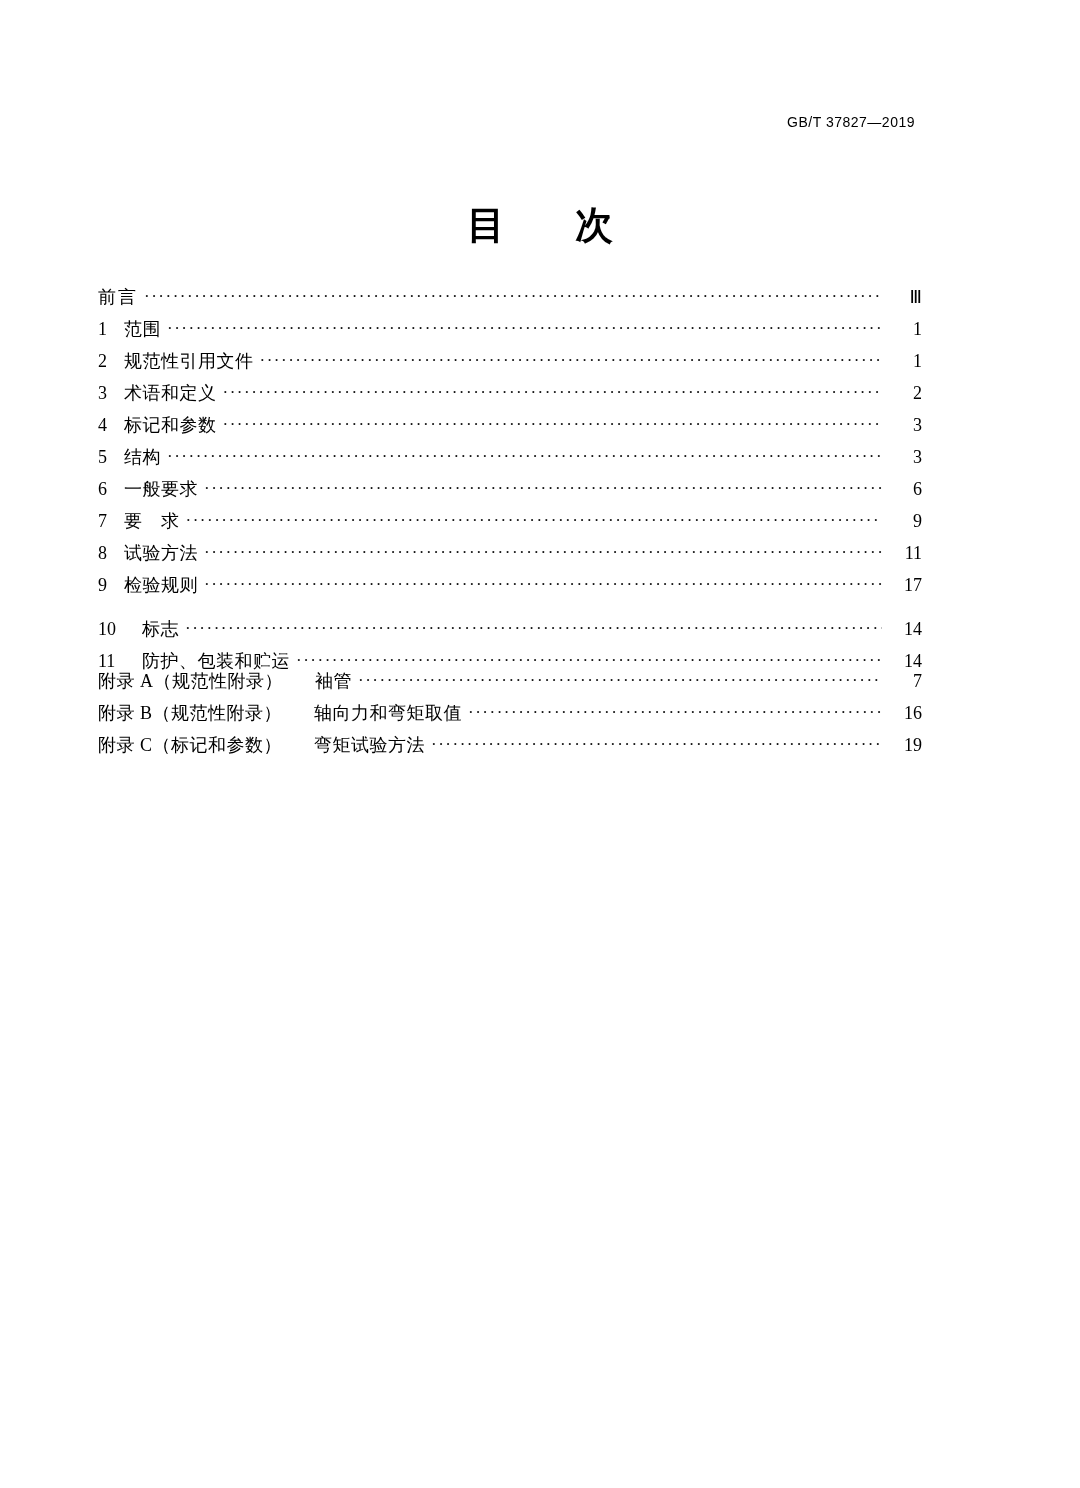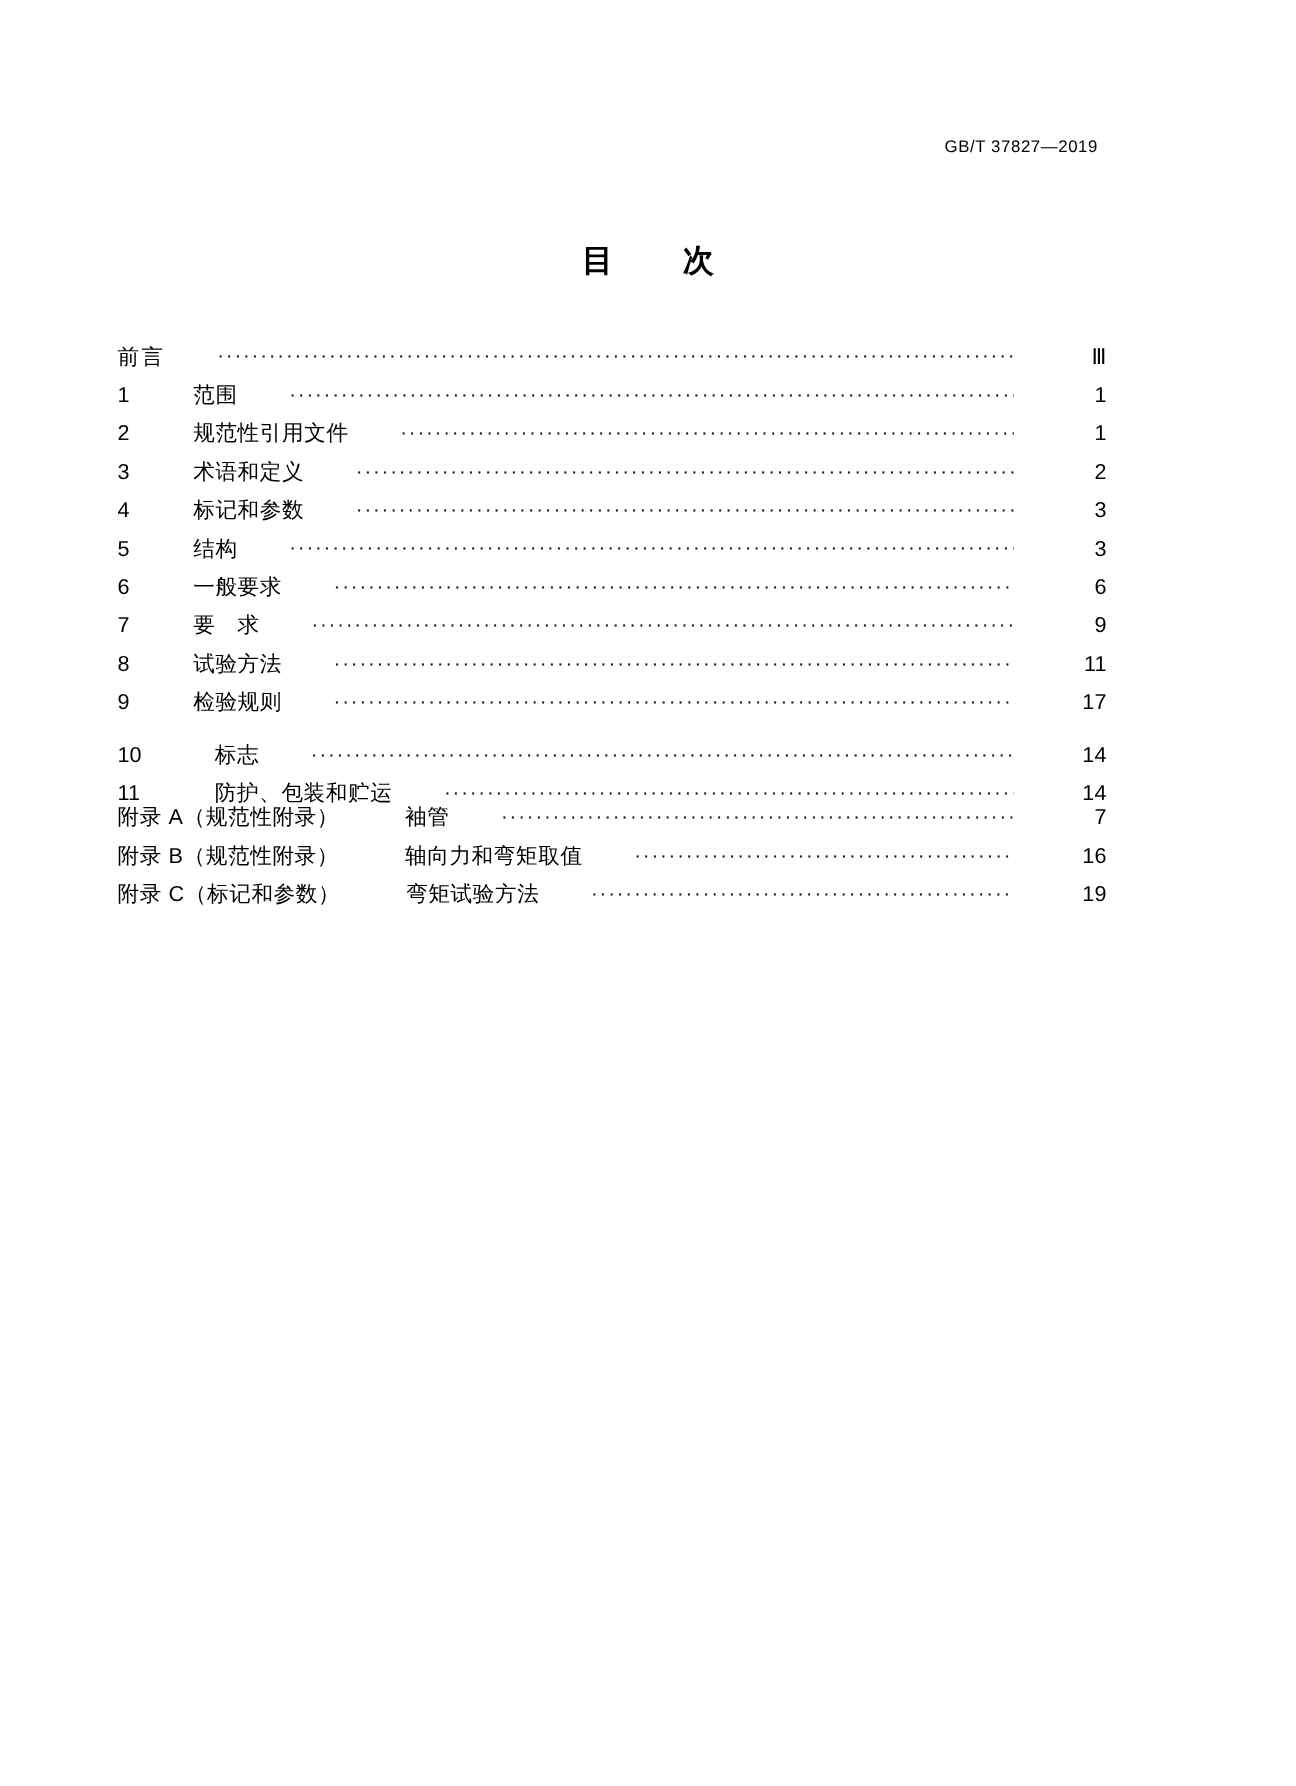--- a/index.html
+++ b/index.html
@@ -31,38 +31,37 @@
     white-space: nowrap;
   }
   .toc-title {
     position: absolute;
     left: 0;
     top: 200px;
     width: 1080px;
     text-align: center;
     font-family: "Liberation Sans", sans-serif;
     font-weight: bold;
-    font-size: 26px;
+    font-size: 38px;
     letter-spacing: 16px;
     text-indent: 16px;
   }
   .toc {
     position: absolute;
     left: 98px;
     top: 288px;
     width: 824px;
   }
   .toc-row {
     display: flex;
     align-items: baseline;
     font-size: 18px;
     line-height: 1;
     height: 32px;
-    font-family: Liberation Sans, sans-serif;
-    gap: 37px;
+    font-family: Liberation Serif, serif;
   }
   .toc-row .num {
     flex: 0 0 auto;
     min-width: 0;
     white-space: nowrap;
   }
   .toc-row .num.w1 { width: 26px; }
   .toc-row .num.w2 { width: 34px; }
   .toc-row .label {
     flex: 0 0 auto;
@@ -88,21 +87,21 @@
   }
   .toc-row.preface .label { letter-spacing: 2px; }
   .toc-row .annex-title {
     flex: 0 0 auto;
     white-space: nowrap;
     letter-spacing: 0.5px;
   }
   .toc-row .annex-name {
     flex: 0 0 auto;
     white-space: nowrap;
-    margin-left: 18px;
+    margin-left: 32px;
     letter-spacing: 0.5px;
   }
   .gap-sm { margin-left: 10px; margin-top: 12px; }
 </style>
 </head>
 <body>
 
 <div class="page">
 
   <div class="std-number">GB/T 37827—2019</div>

